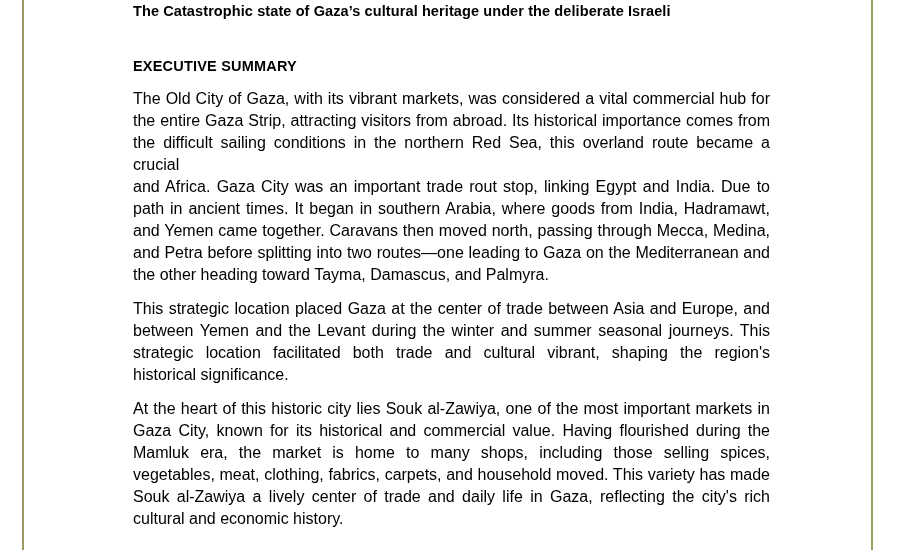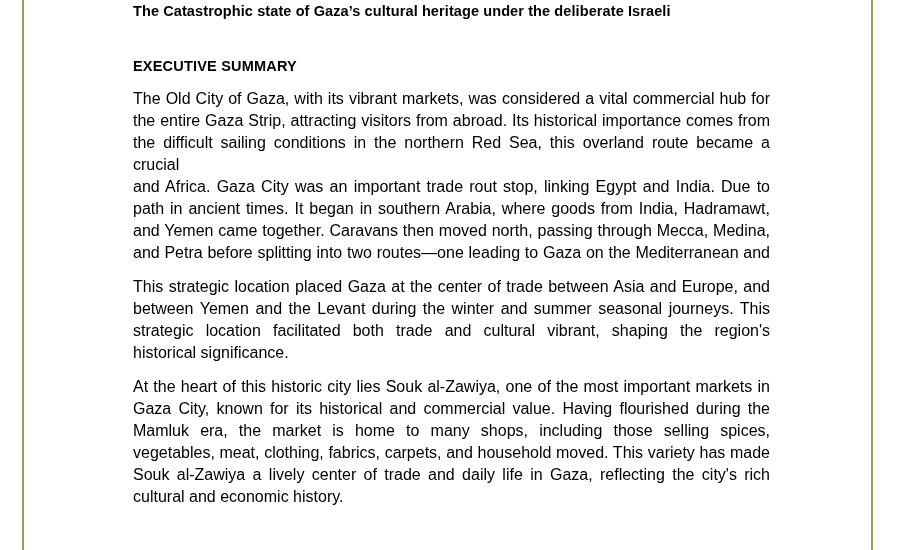--- a/index.html
+++ b/index.html
@@ -70,20 +70,21 @@
     <div class="section-heading">EXECUTIVE SUMMARY</div>
     <div id="paragraphs">
         <div class="paragraph first">
           <div class="pline just">The Old City of Gaza, with its vibrant markets, was considered a vital commercial hub for</div>
           <div class="pline just">the entire Gaza Strip, attracting visitors from abroad. Its historical importance comes from</div>
           <div class="pline just">the difficult sailing conditions in the northern Red Sea, this overland route became a crucial</div>
           <div class="pline just">and Africa. Gaza City was an important trade rout stop, linking Egypt and India. Due to</div>
           <div class="pline just">path in ancient times. It began in southern Arabia, where goods from India, Hadramawt,</div>
           <div class="pline just">and Yemen came together. Caravans then moved north, passing through Mecca, Medina,</div>
           <div class="pline just">and Petra before splitting into two routes—one leading to Gaza on the Mediterranean and</div>
+          <div class="pline">the other heading toward Tayma, Damascus, and Palmyra.</div>
         </div>
         <div class="paragraph">
           <div class="pline just">This strategic location placed Gaza at the center of trade between Asia and Europe, and</div>
           <div class="pline just">between Yemen and the Levant during the winter and summer seasonal journeys. This</div>
           <div class="pline just">strategic location facilitated both trade and cultural vibrant, shaping the region's</div>
           <div class="pline">historical significance.</div>
         </div>
         <div class="paragraph">
           <div class="pline just">At the heart of this historic city lies Souk al-Zawiya, one of the most important markets in</div>
           <div class="pline just">Gaza City, known for its historical and commercial value. Having flourished during the</div>

